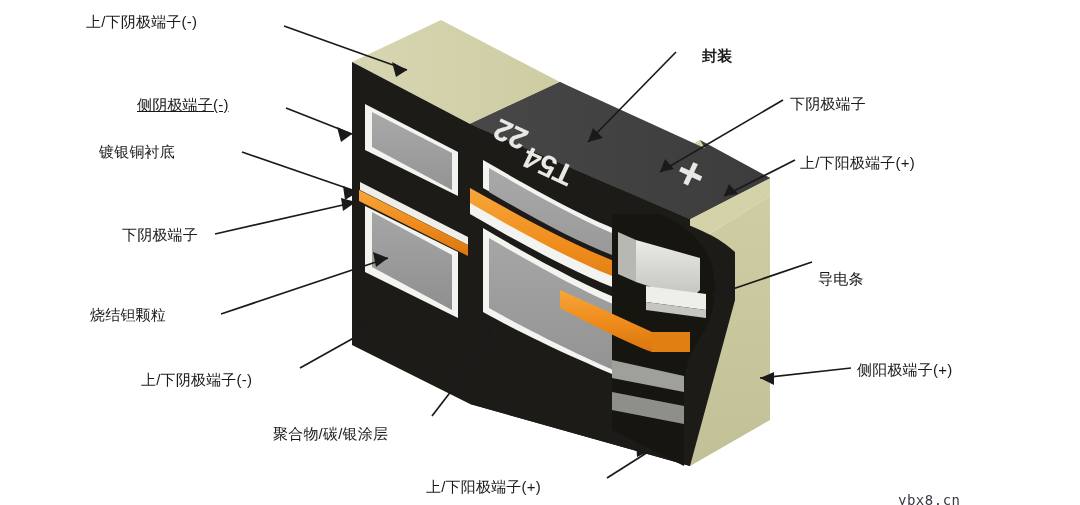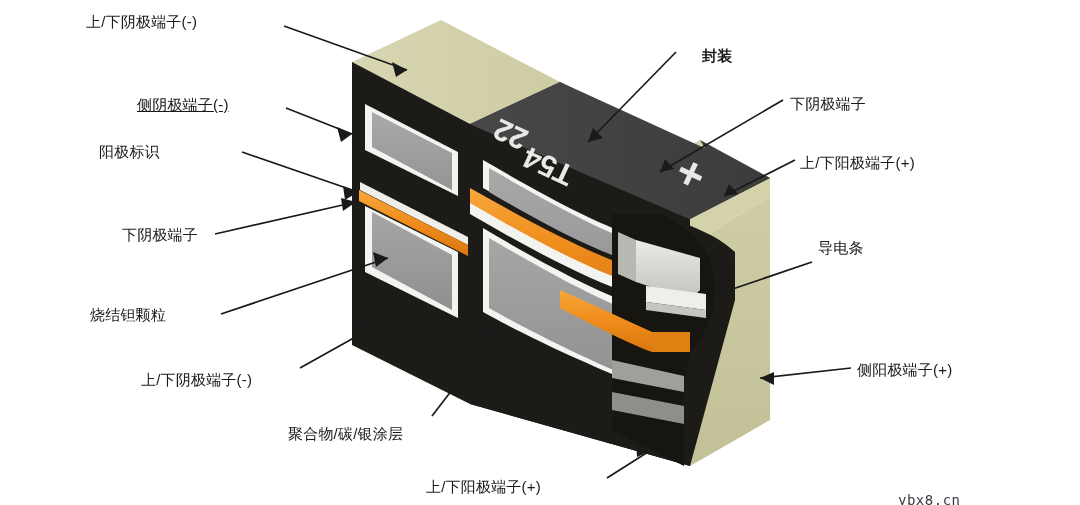--- a/index.html
+++ b/index.html
@@ -232,37 +232,37 @@
       <g transform="translate(672,182) rotate(25)">
         <text x="0" y="0" font-family="Liberation Sans, sans-serif" font-size="46" font-weight="bold">+</text>
       </g>
     </g>
   </svg>
 
   <div class="lbl" style="left:86px;top:12px;">上/下阴极端子(-)</div>
 
   <div class="lbl" style="left:137px;top:95px;text-decoration:underline;">侧阴极端子(-)</div>
 
-  <div class="lbl" style="left:99px;top:142px;">阳极标识</div>
+  <div class="lbl" style="left:99px;top:142px;">镀银铜衬底</div>
 
   <div class="lbl" style="left:122px;top:225px;">下阴极端子</div>
 
   <div class="lbl" style="left:90px;top:305px;text-align:center;">烧结钽颗粒</div>
 
   <div class="lbl" style="left:141px;top:370px;">上/下阴极端子(-)</div>
 
-  <div class="lbl" style="left:288px;top:424px;">聚合物/碳/银涂层</div>
+  <div class="lbl" style="left:273px;top:424px;">聚合物/碳/银涂层</div>
 
   <div class="lbl" style="left:426px;top:477px;">上/下阳极端子(+)</div>
 
   <div class="lbl r" style="left:702px;top:46px;font-weight:bold;">封装</div>
 
   <div class="lbl r" style="left:790px;top:94px;">下阴极端子</div>
 
   <div class="lbl r" style="left:800px;top:153px;">上/下阳极端子(+)</div>
 
-  <div class="lbl r" style="left:818px;top:238px;text-align:right;">导电条</div>
+  <div class="lbl r" style="left:818px;top:269px;text-align:right;">导电条</div>
 
   <div class="lbl r" style="left:857px;top:360px;text-align:center;">侧阳极端子(+)</div>
 
   <div class="wm" style="left:898px;top:472px;">ybx8.cn</div>
 
 </div>
 
 </body></html>

